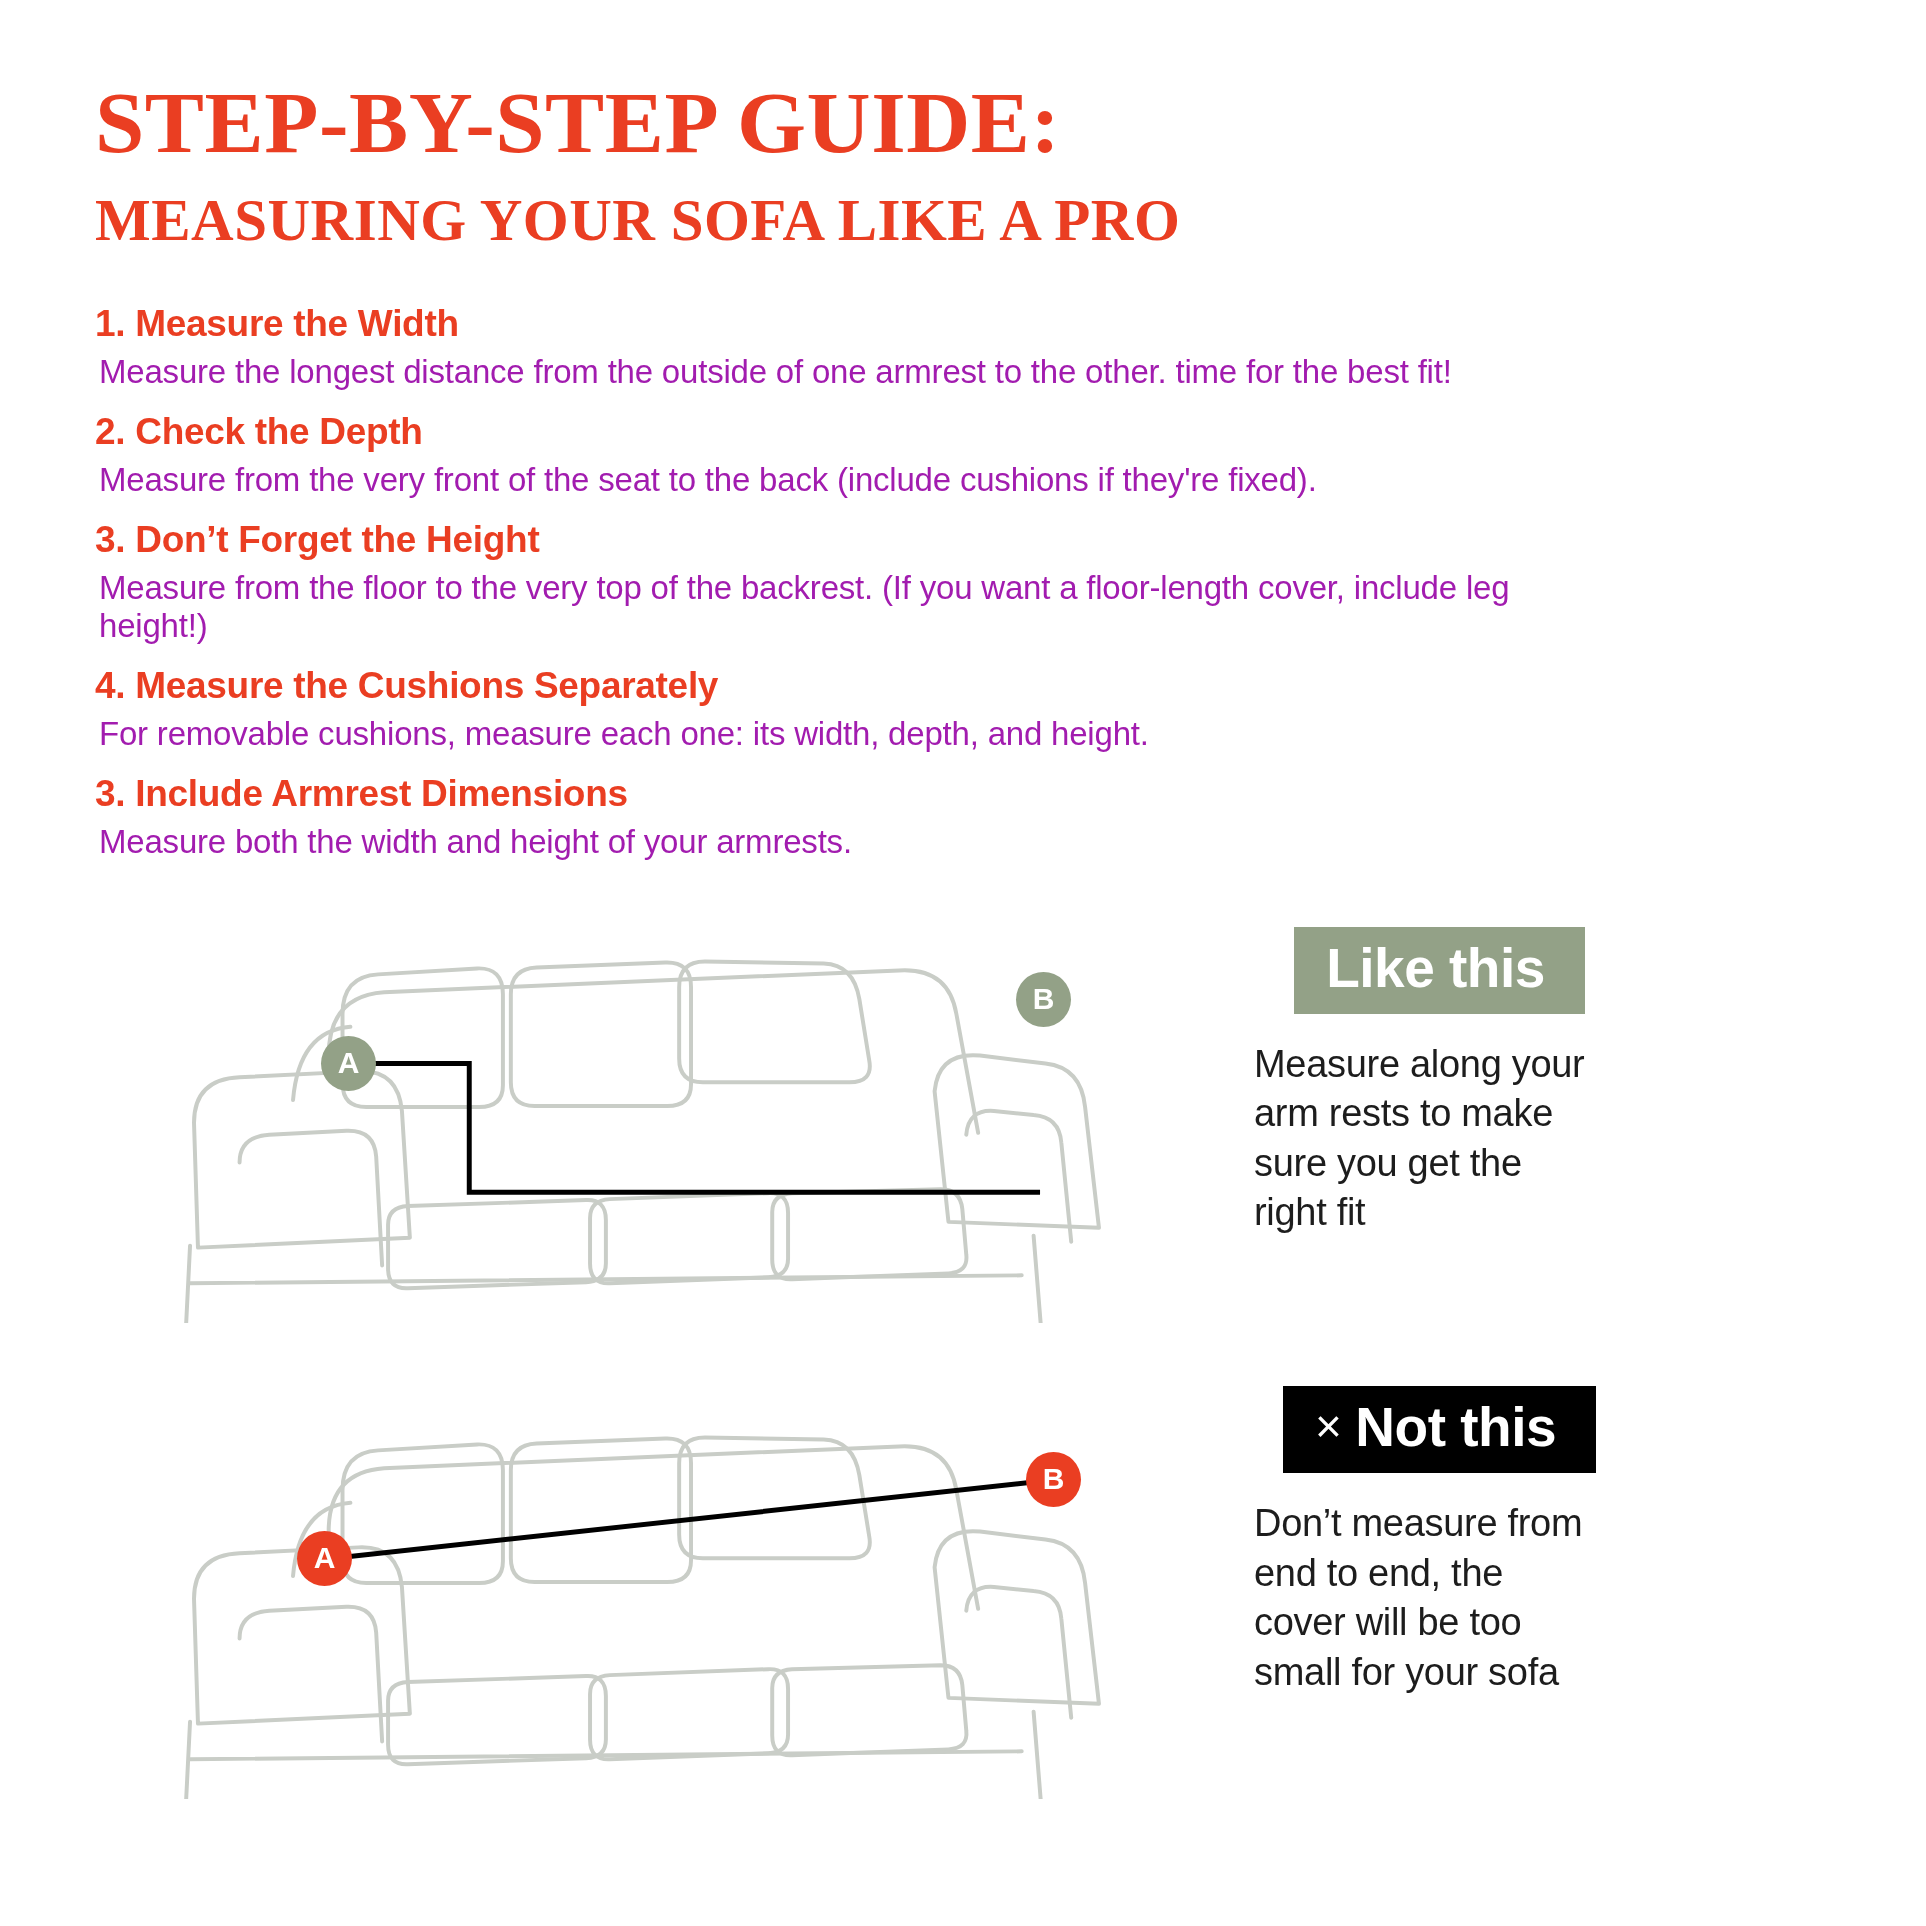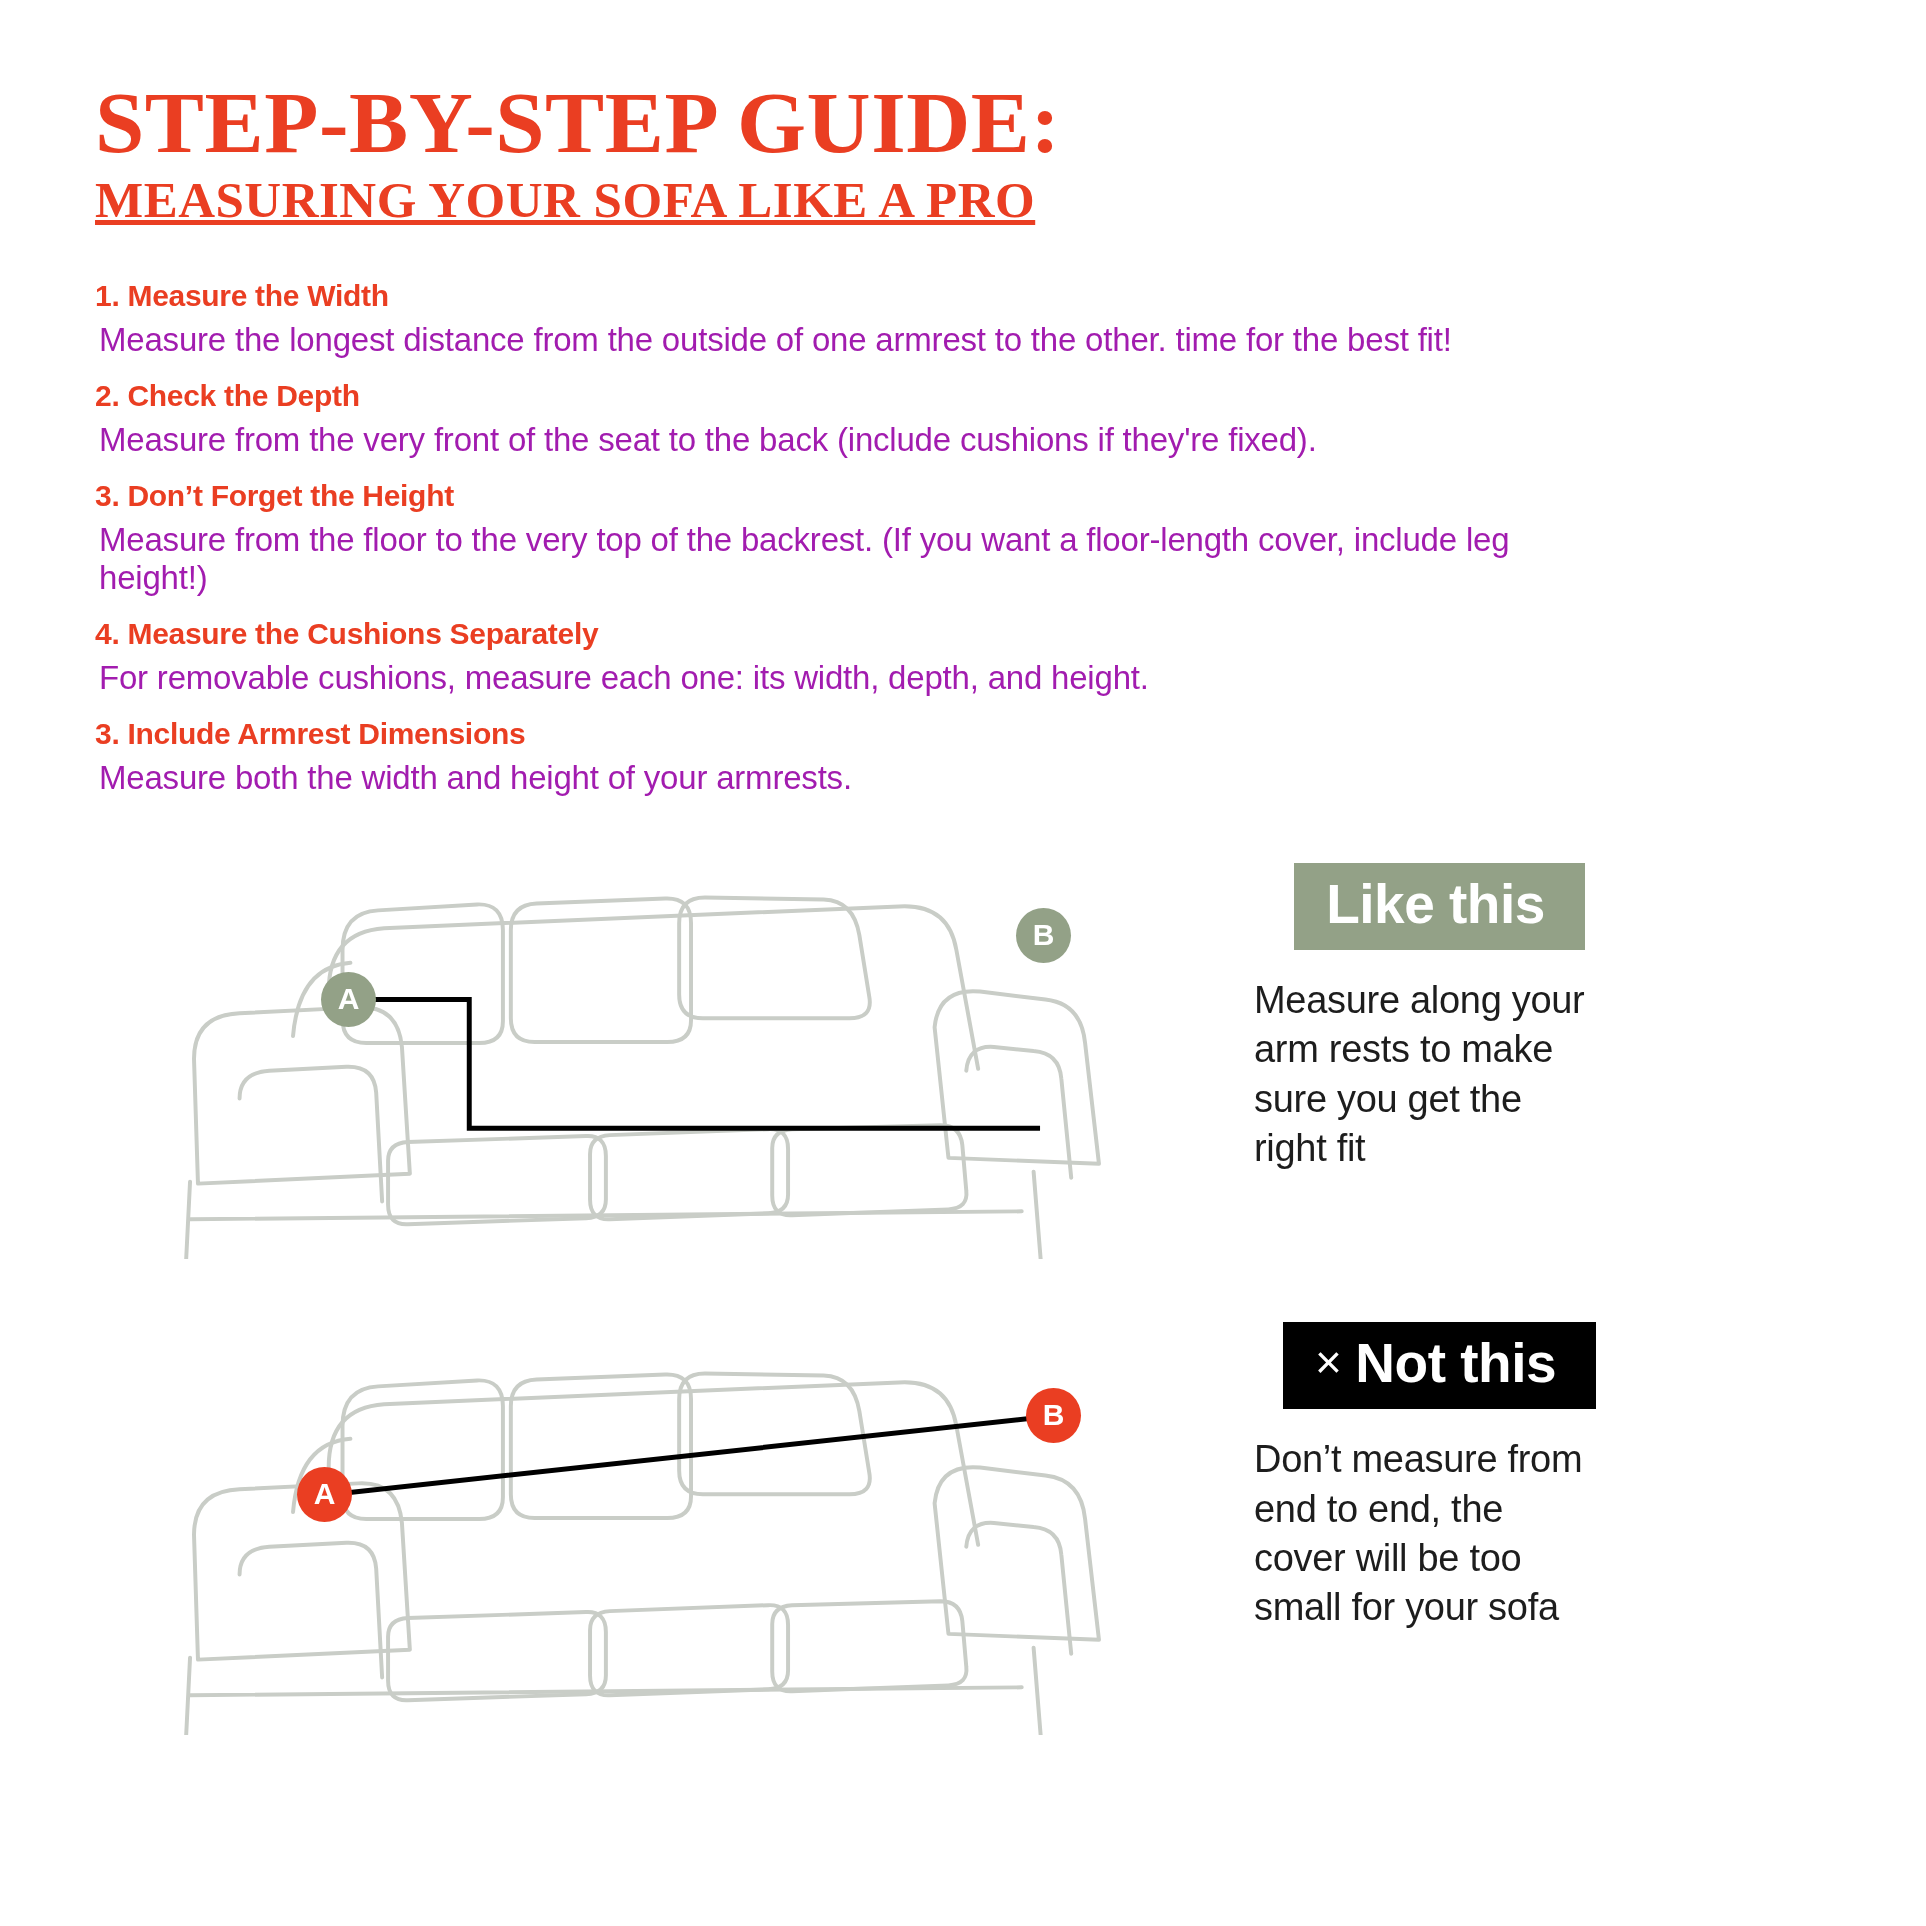--- a/index.html
+++ b/index.html
@@ -31,37 +31,36 @@
     letter-spacing: 0.5px;
     line-height: 1.02;
   }
   .title-line1 {
     font-size: 87px;
     display: block;
     transform: scaleX(1.02);
     transform-origin: left center;
   }
   .title-line2 {
-    font-size: 51px;
+    font-size: 59px;
     display: block;
-    margin-top: 6px;
+    margin-top: 22px;
     white-space: nowrap;
-    text-decoration: underline;
   }
 
   
   .steps {
     margin-top: 53px;
   }
   .step {
     margin-bottom: 20px;
   }
   .step-head {
     color: #ea3e22;
-    font-size: 30px;
+    font-size: 37px;
     font-weight: bold;
     margin: 0 0 8px 0;
     letter-spacing: -0.3px;
   }
   .step-body {
     color: #a21caf;
     font-size: 33px;
     margin: 4px;
     letter-spacing: -0.2px;
   }

